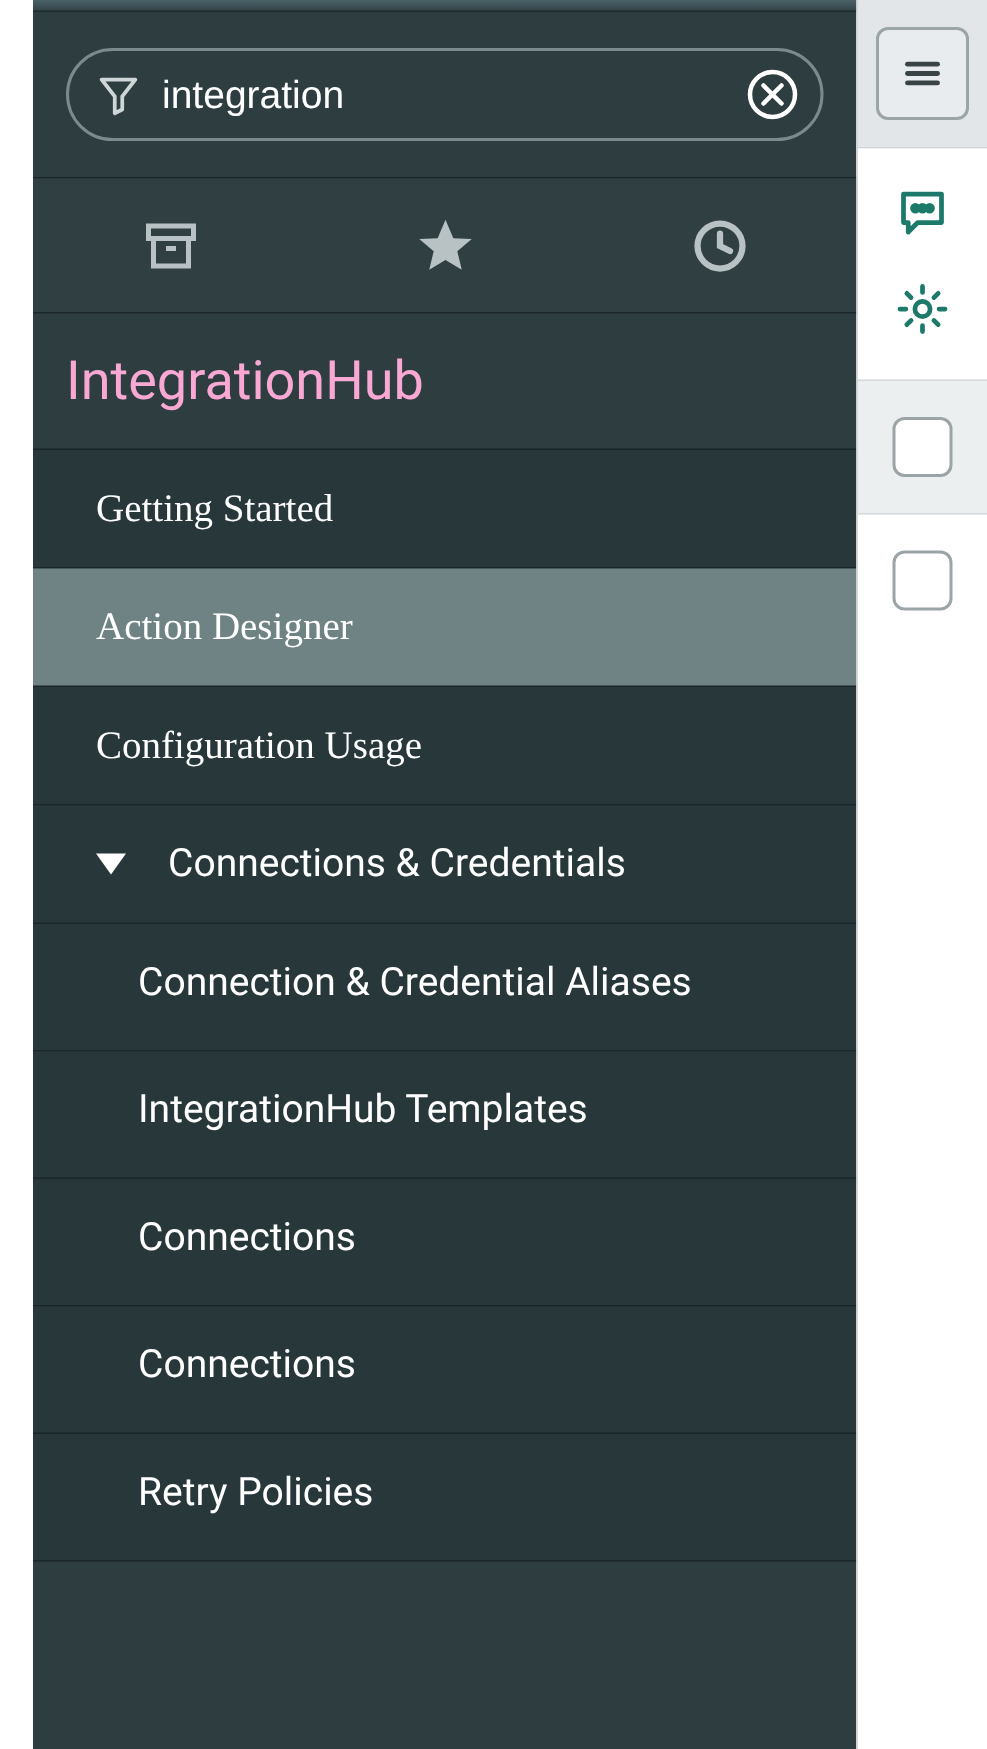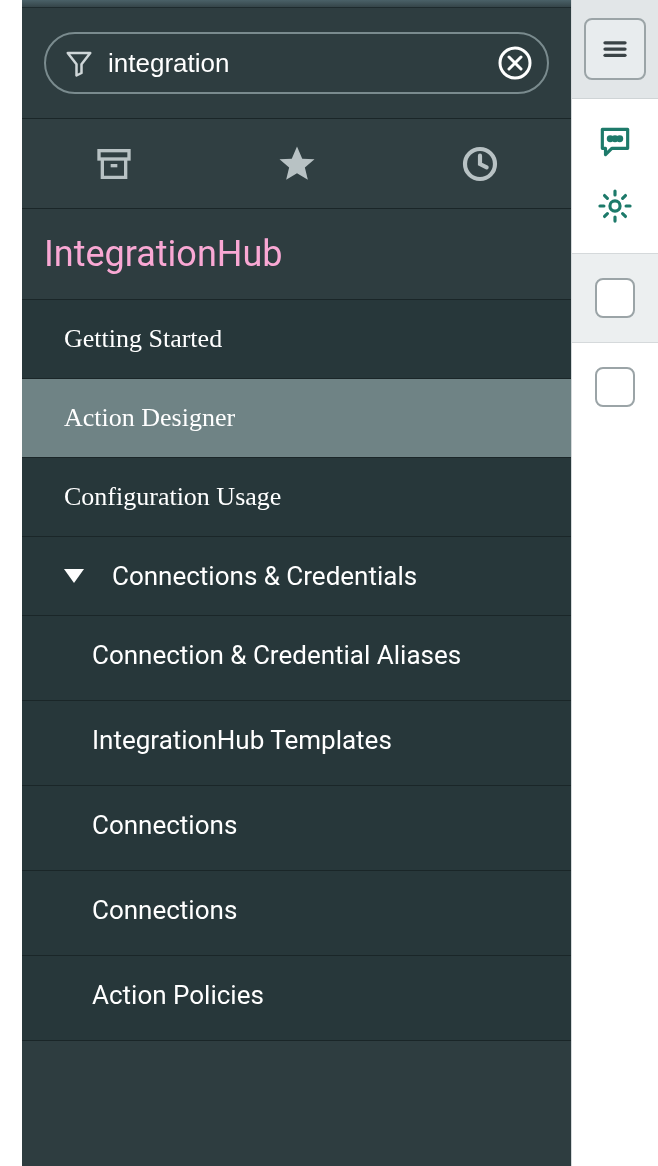--- a/index.html
+++ b/index.html
@@ -240,21 +240,21 @@
 
     <div class="nav-group">
       <span class="triangle-down"></span>
       <span>Connections &amp; Credentials</span>
     </div>
 
     <div class="nav-subitem">Connection &amp; Credential Aliases</div>
     <div class="nav-subitem">IntegrationHub Templates</div>
     <div class="nav-subitem">Connections</div>
     <div class="nav-subitem">Connections</div>
-    <div class="nav-subitem">Action Policies</div>
+    <div class="nav-subitem">Retry Policies</div>
   </div>
 </div>
 
 <div class="right-rail">
   <div class="hamburger-cell">
     <div class="hamburger-btn">
       <svg width="30" height="30" viewBox="0 0 24 24" stroke="#3a4346" stroke-width="2.6" stroke-linecap="round">
         <line x1="4" y1="7" x2="20" y2="7"></line>
         <line x1="4" y1="12" x2="20" y2="12"></line>
         <line x1="4" y1="17" x2="20" y2="17"></line>

